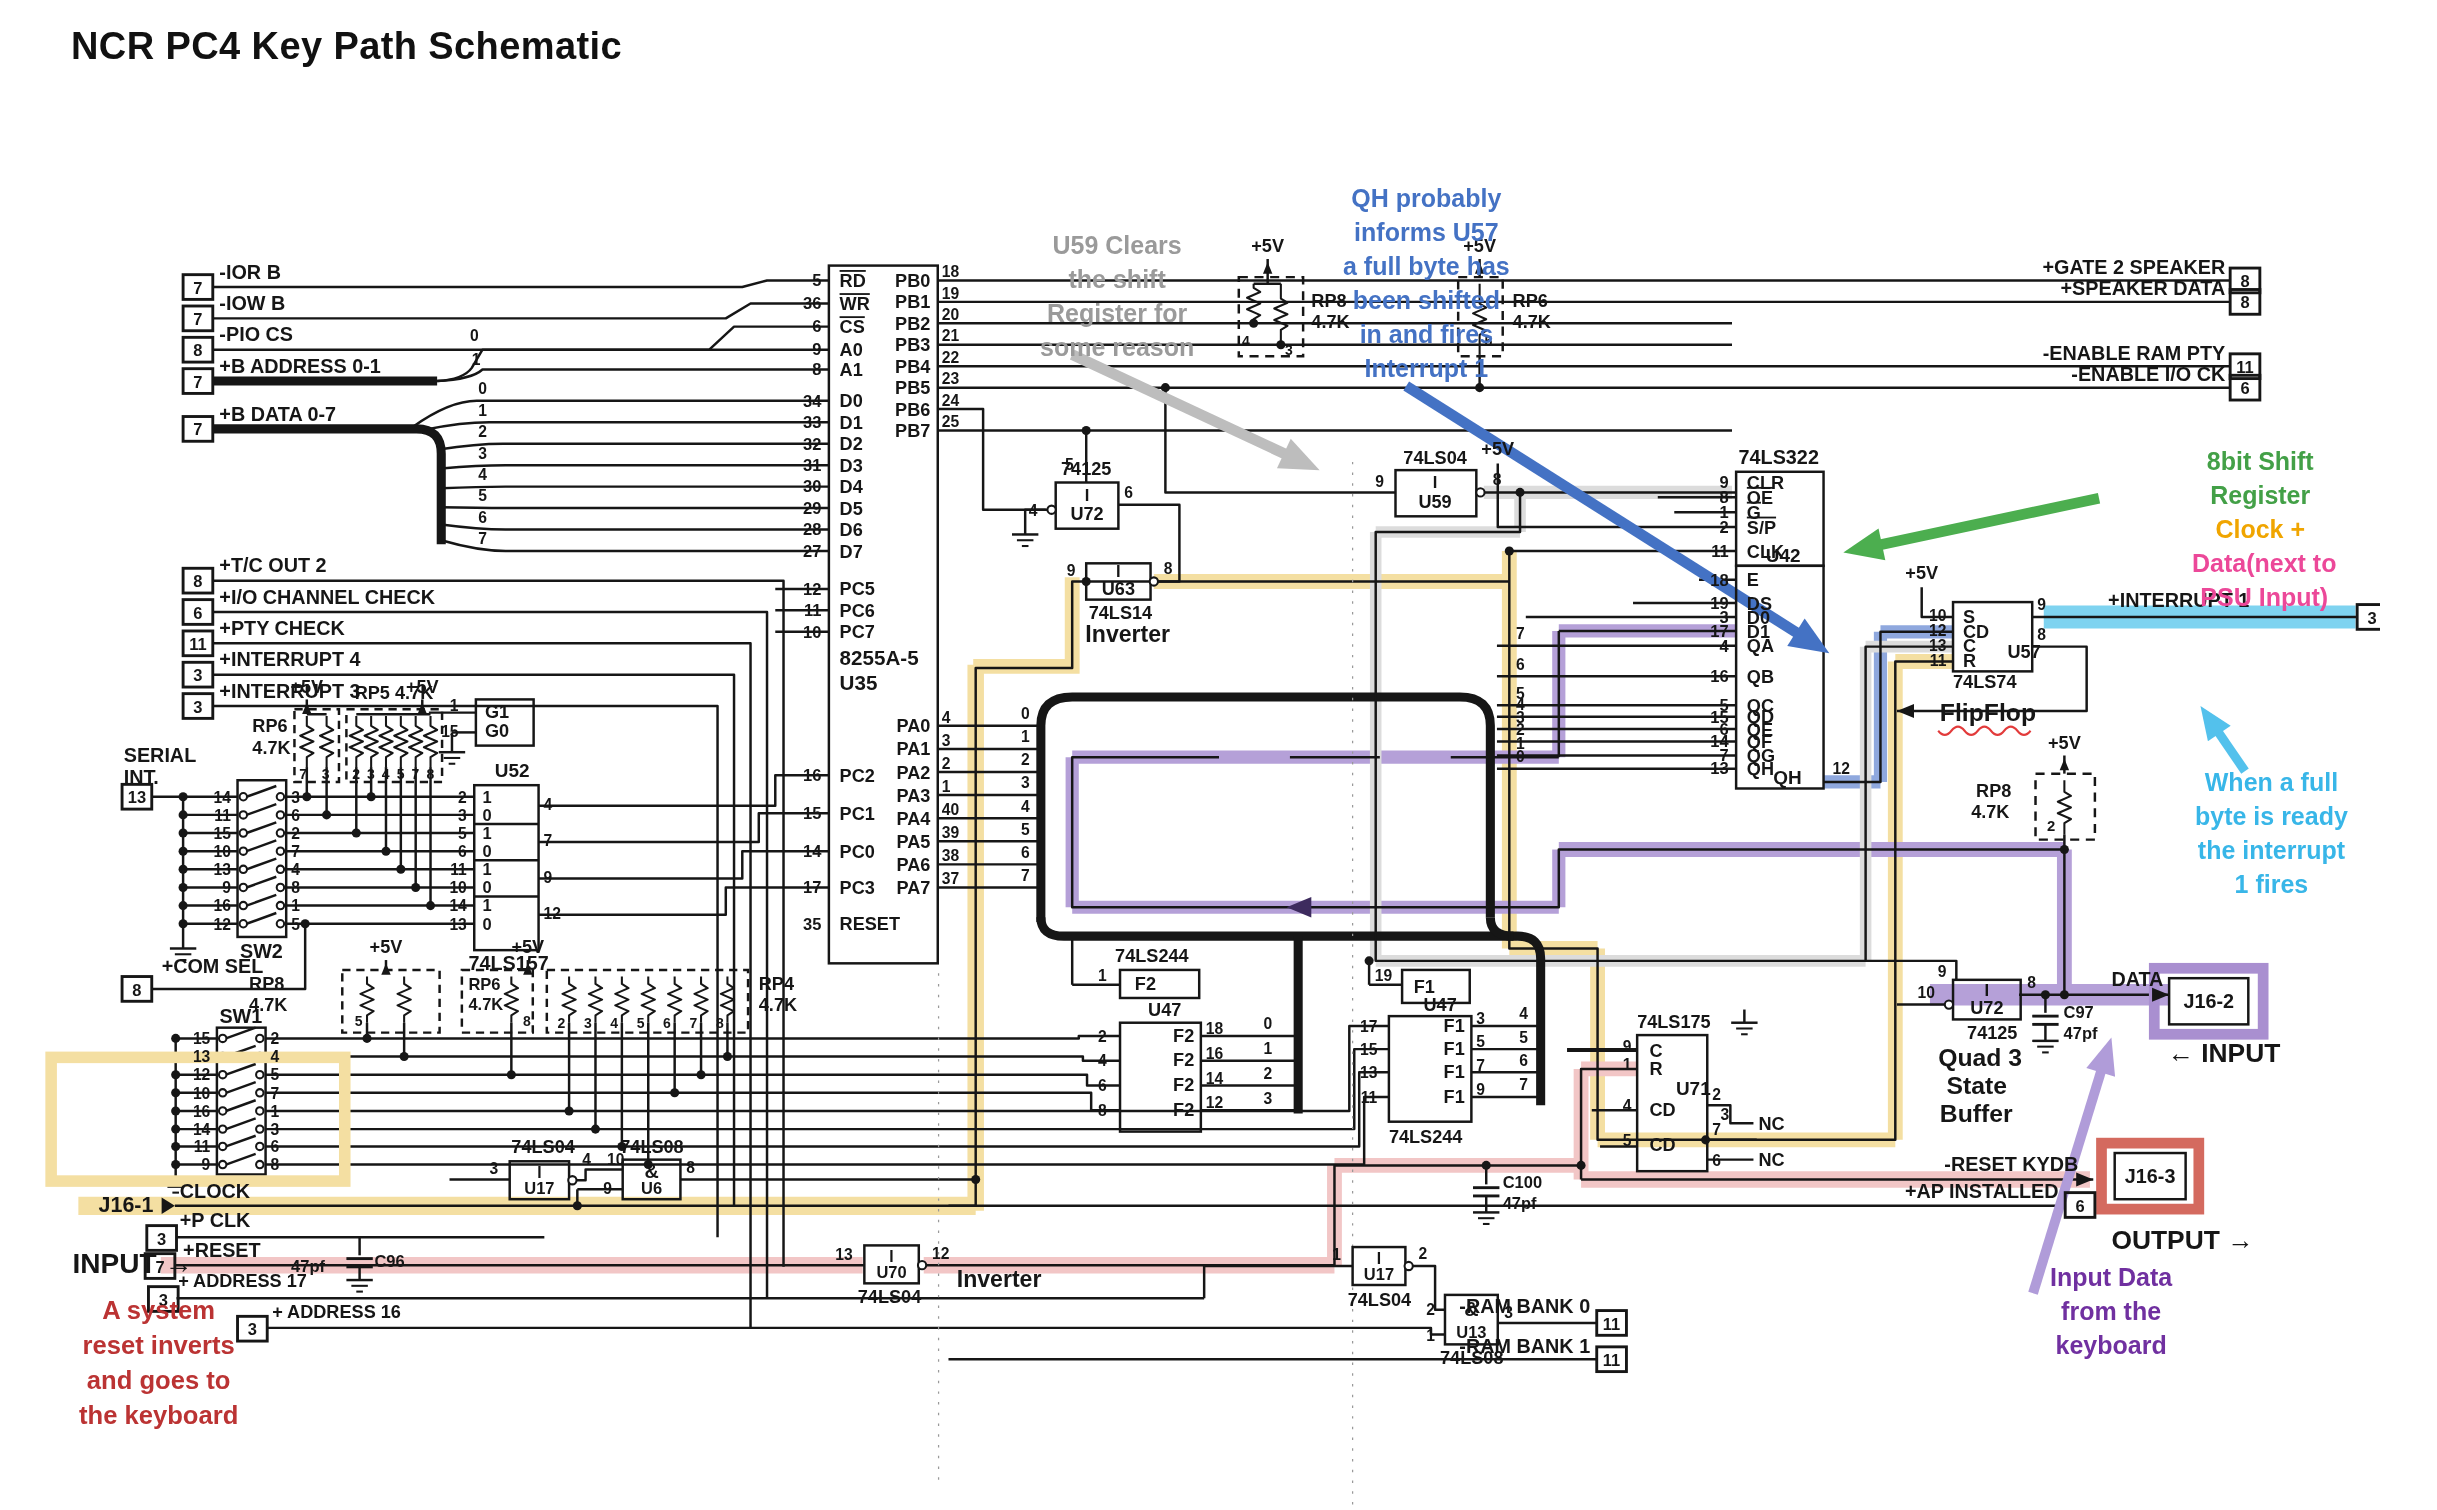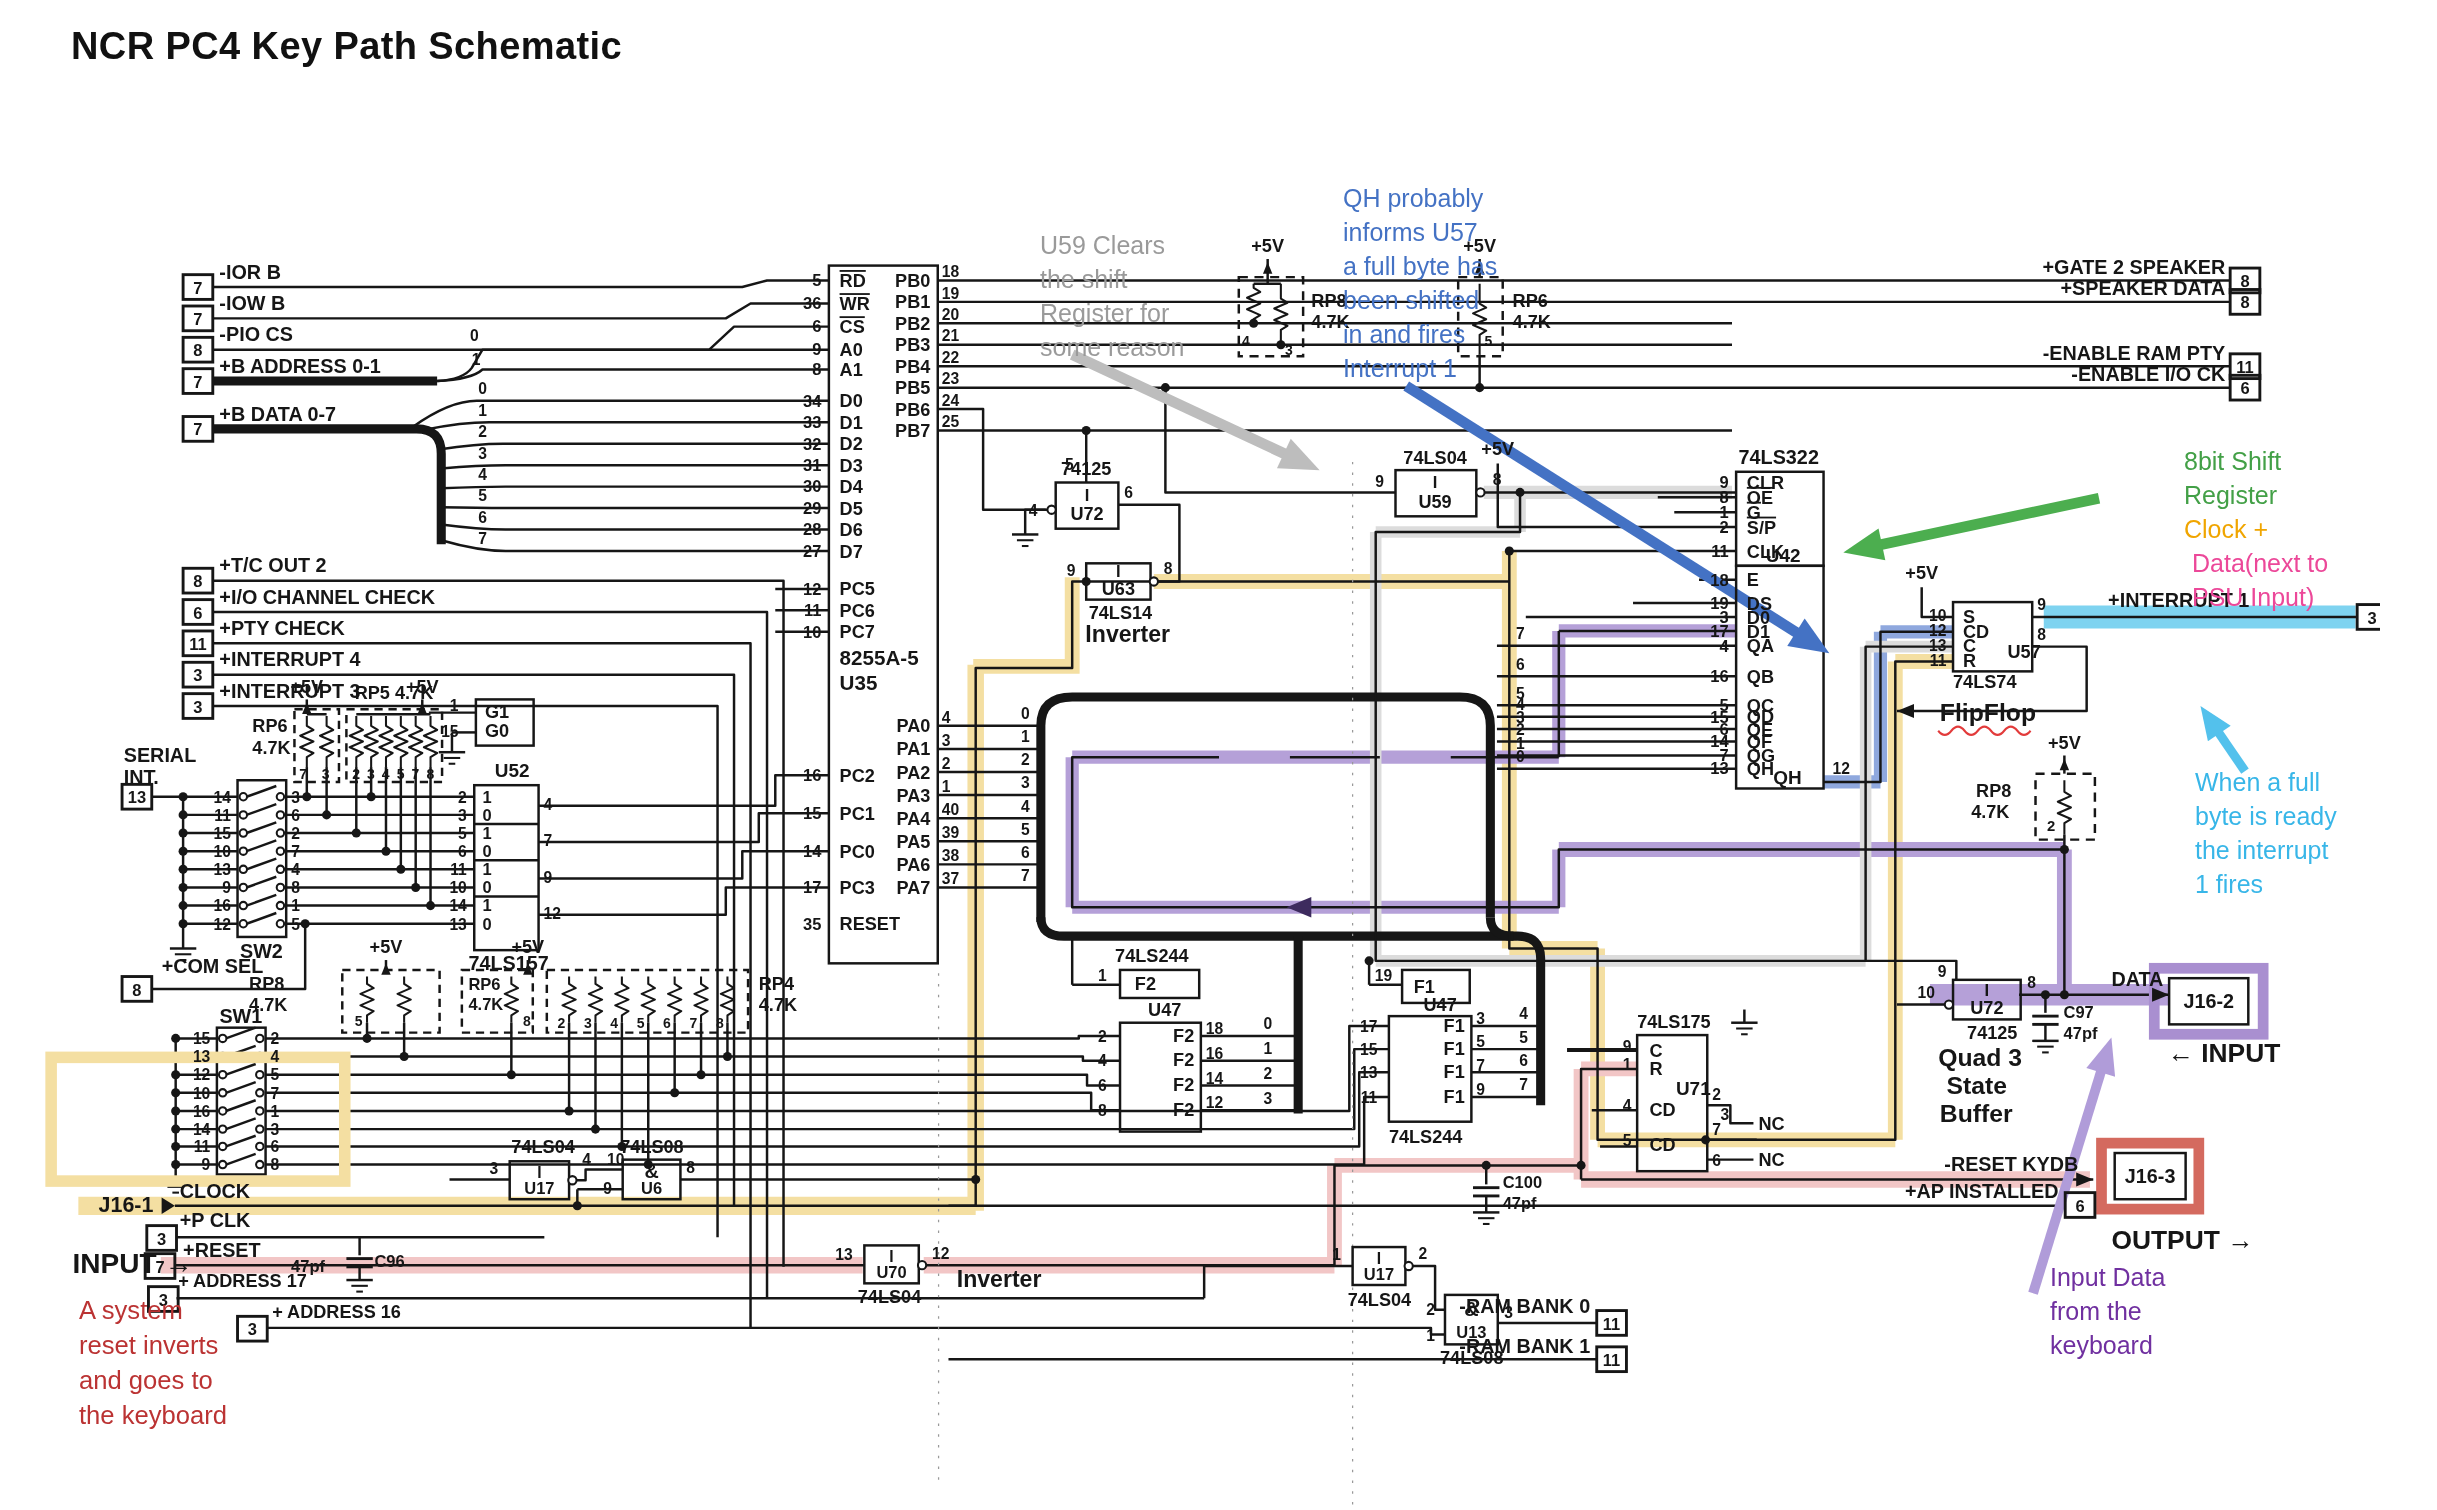--- a/index.html
+++ b/index.html
@@ -1,21 +1,21 @@
 <!DOCTYPE html>
 <html style="--highlight-yellow: #f4dfa2; --highlight-pink: #f2c6c6; --highlight-purple: #b5a0d8; --highlight-blue: #8fa8de; --highlight-gray: #dcdcdc; --highlight-cyan: #7ed3f0; --ann-gray: #9a9a9a; --ann-blue: #4472c4; --ann-green: #43a047; --ann-orange: #f0a500; --ann-cyan: #38b6e8; --ann-purple: #7030a0; --ann-red: #bb3333; --wire: #161616; --j16-2-frame: #a98fd0; --j16-3-frame: #d46a5f;font-size:13px"><head>
 <meta charset="utf-8">
 <style>
   html,body{margin:0;padding:0;background:#ffffff;}
   .stage{position:relative;width:2380px;height:1511px;background:#fff;overflow:hidden;
-         font-family:"Liberation Sans",sans-serif;}
+         font-family:"Liberation Sans",sans-serif;text-align:center;}
   svg{position:absolute;left:0;top:0;}
   .title{position:absolute;left:71px;top:25px;font-size:38px;font-weight:600;color:#111;
          letter-spacing:0.4px;}
-  .ann{position:absolute;font-size:25px;line-height:34px;font-weight:400;}
+  .ann{position:absolute;font-size:25px;line-height:34px;font-weight:700;}
   .ann.gray{color:var(--ann-gray,#9a9a9a);}
   .ann.blue{color:var(--ann-blue,#4472c4);}
   .ann.cyan{color:var(--ann-cyan,#38b6e8);}
   .ann.purple{color:var(--ann-purple,#7030a0);}
   .ann.red{color:var(--ann-red,#bb3333);font-size:25.6px;line-height:35px;}
   .ann.black{color:#161616;}
   .ann .g{color:var(--ann-green,#43a047);}
   .ann .o{color:var(--ann-orange,#f0a500);}
   .ann .k{color:#ec4899;margin-left:8px;}
   .ann div{white-space:nowrap;}

